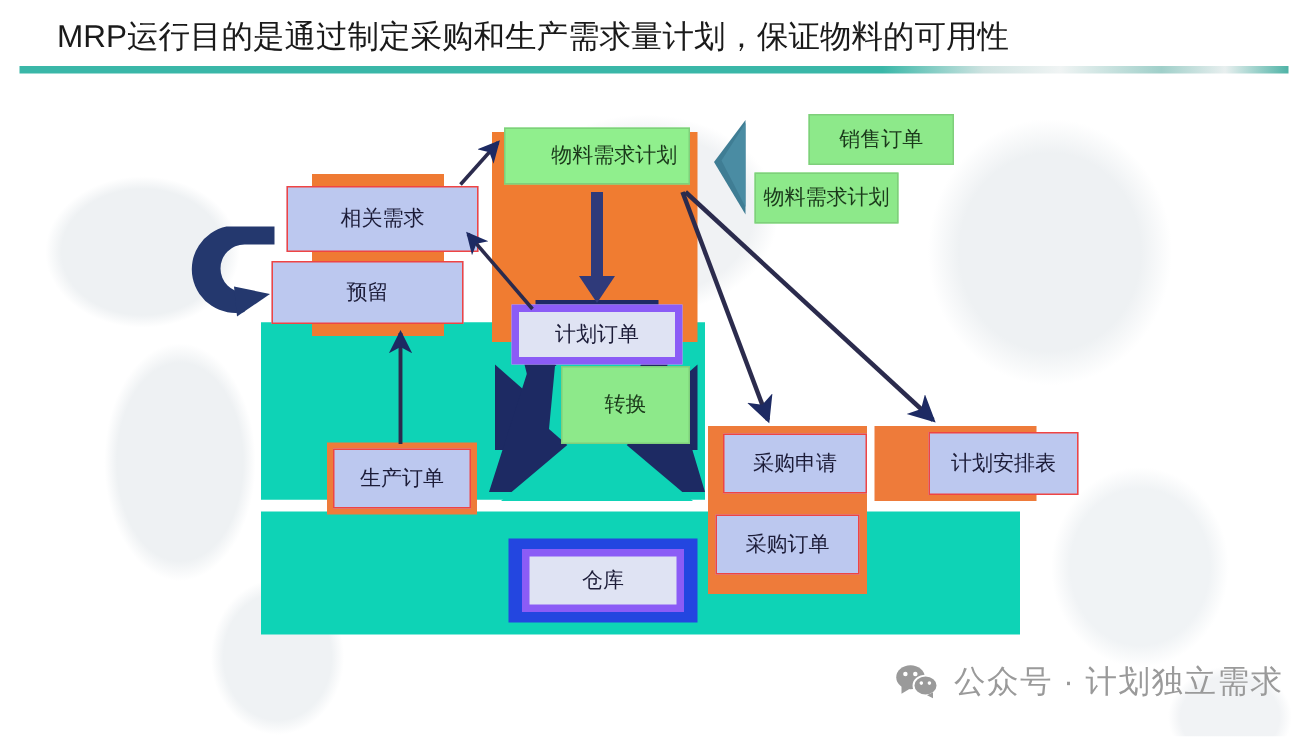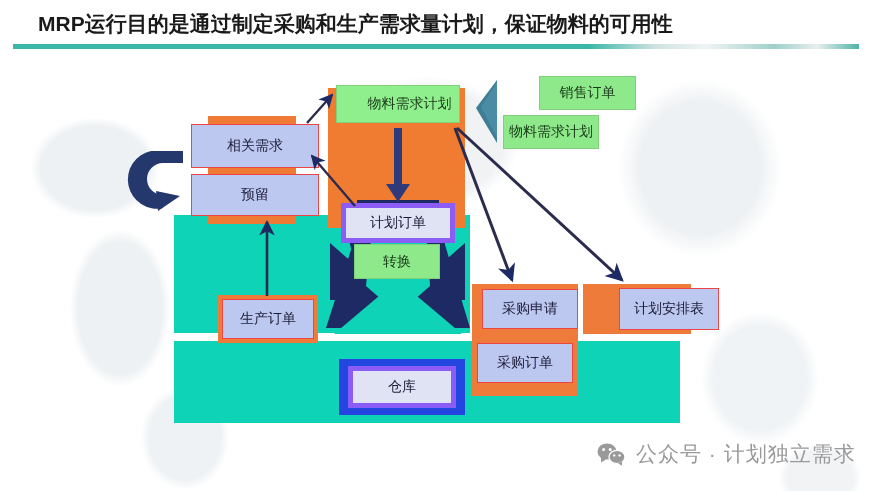--- a/index.html
+++ b/index.html
@@ -31,21 +31,21 @@
       radial-gradient(ellipse 80px 90px at 760px 330px, #f0f3f5 0%, #f0f3f5 58%, rgba(240,243,245,0) 74%),
       radial-gradient(ellipse 55px 45px at 820px 430px, #f1f3f5 0%, #f1f3f5 60%, rgba(241,243,245,0) 75%),
       #ffffff;
   }
 
   
   .header-title {
     position: absolute;
     left: 38px; top: 10px;
     font-size: 21px;
-    font-weight: bold;
+    font-weight: normal;
     color: #1a1a1a;
     letter-spacing: 0px;
     white-space: nowrap;
   }
   .header-rule {
     position: absolute;
     left: 13px; top: 44px;
     width: 846px; height: 5px;
     background: linear-gradient(to right, #3ab7a8 0%, #3ab7a8 68%, #cfe3e1 76%, #f0f4f4 82%, #9fcfc9 90%, #e8efef 95%, #4fb3a6 100%);
   }
@@ -151,35 +151,35 @@
       <polygon points="398,232 462,286 334,286" fill="#0ed3b6"></polygon>
     </svg>
 
     <div class="shape orange-tab" style="left:208px; top:68px; width:88px; height:14px;"></div>
     <div class="shape orange-tab" style="left:208px; top:118px; width:88px; height:14px;"></div>
     <div class="shape orange-tab" style="left:208px; top:162px; width:88px; height:14px;"></div>
 
     <div class="shape blue-box" style="left:191px; top:76px; width:128px; height:44px;">
       <span>相关需求</span>
     </div>
-    <div class="shape blue-box" style="left:191px; top:126px; width:128px; height:42px;">
+    <div class="shape blue-box" style="left:181px; top:126px; width:128px; height:42px;">
       <span>预留</span>
     </div>
 
     <div class="shape green-box mrp" style="left:336px; top:37px; width:124px; height:38px; font-size:14px;">
       <span>物料需求计划</span>
     </div>
 
     <div class="shape navy-bar" style="left:357px; top:152px; width:82px; height:10px;"></div>
     <div class="shape navy-bar" style="left:357px; top:176px; width:82px; height:12px;"></div>
     <div class="shape pale-box" style="left:341px; top:155px; width:114px; height:40px;">
       <span>计划订单</span>
     </div>
 
-    <div class="shape green-box" style="left:354px; top:196px; width:86px; height:35px;">
+    <div class="shape green-box" style="left:374px; top:196px; width:86px; height:52px;">
       <span>转换</span>
     </div>
 
     <svg class="arrows">
       <polygon points="497,32 476,60 497,95" fill="#3f7d94"></polygon>
       <polygon points="497,34 481,59 497,90" fill="#4a8ca3"></polygon>
     </svg>
     <div class="shape green-box" style="left:496px; top:28px; width:97px; height:34px;margin-left:43px;">
       <span>销售订单</span>
     </div>

